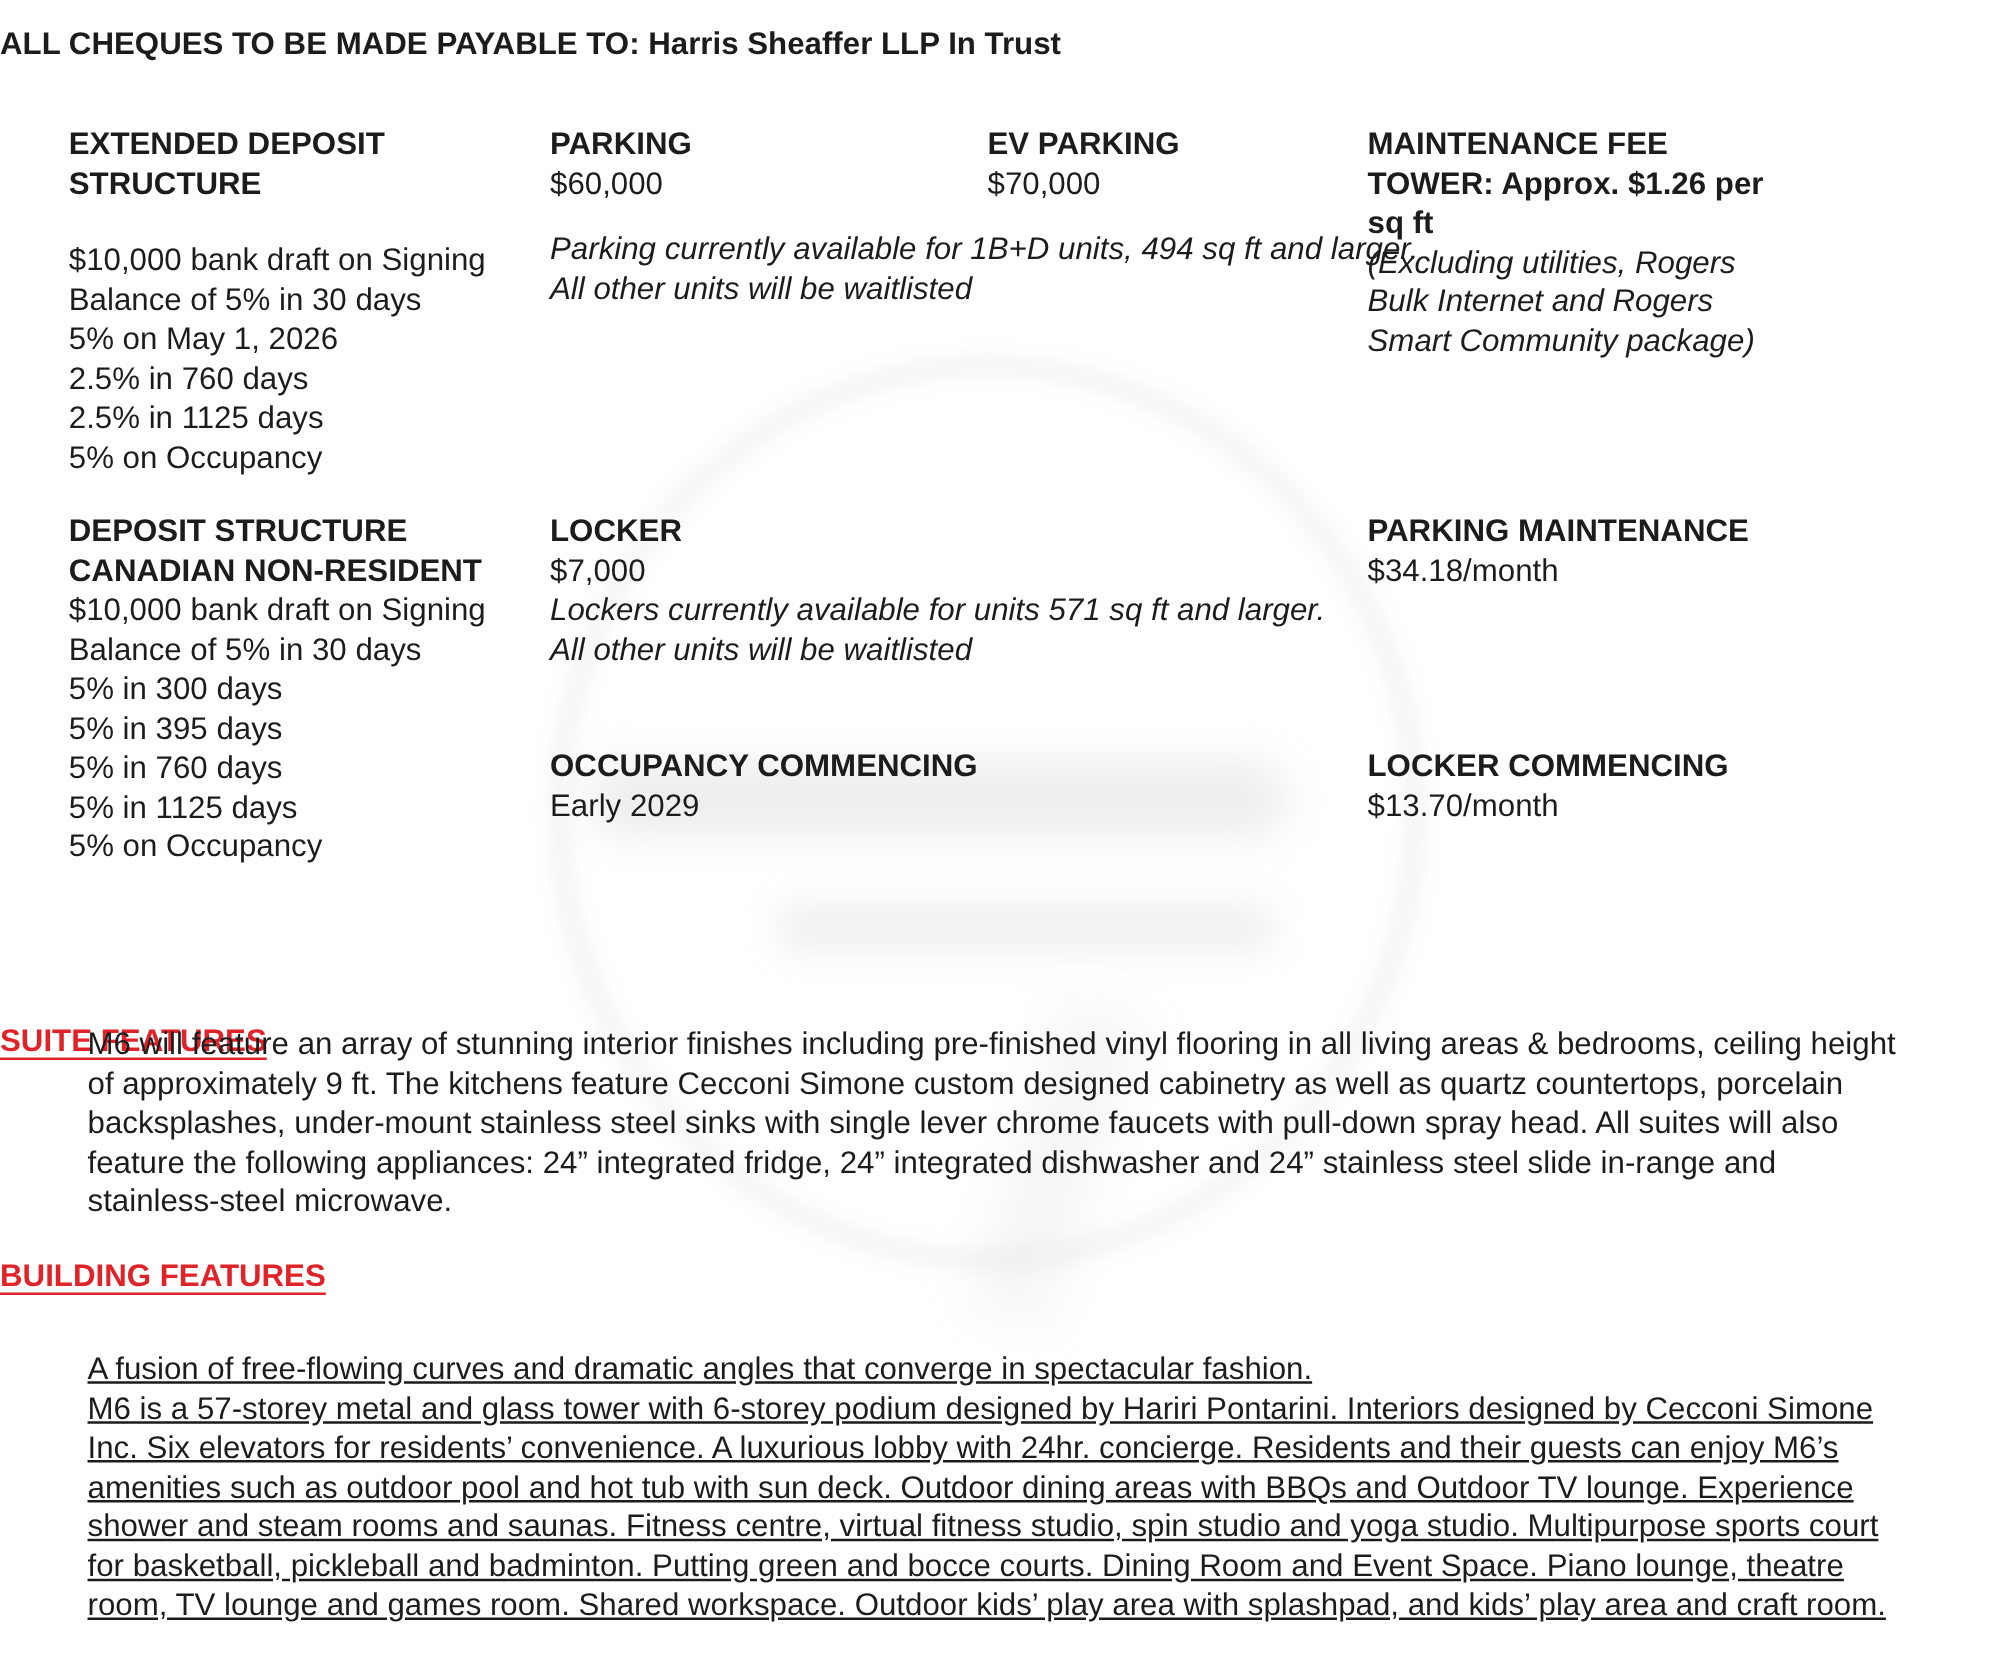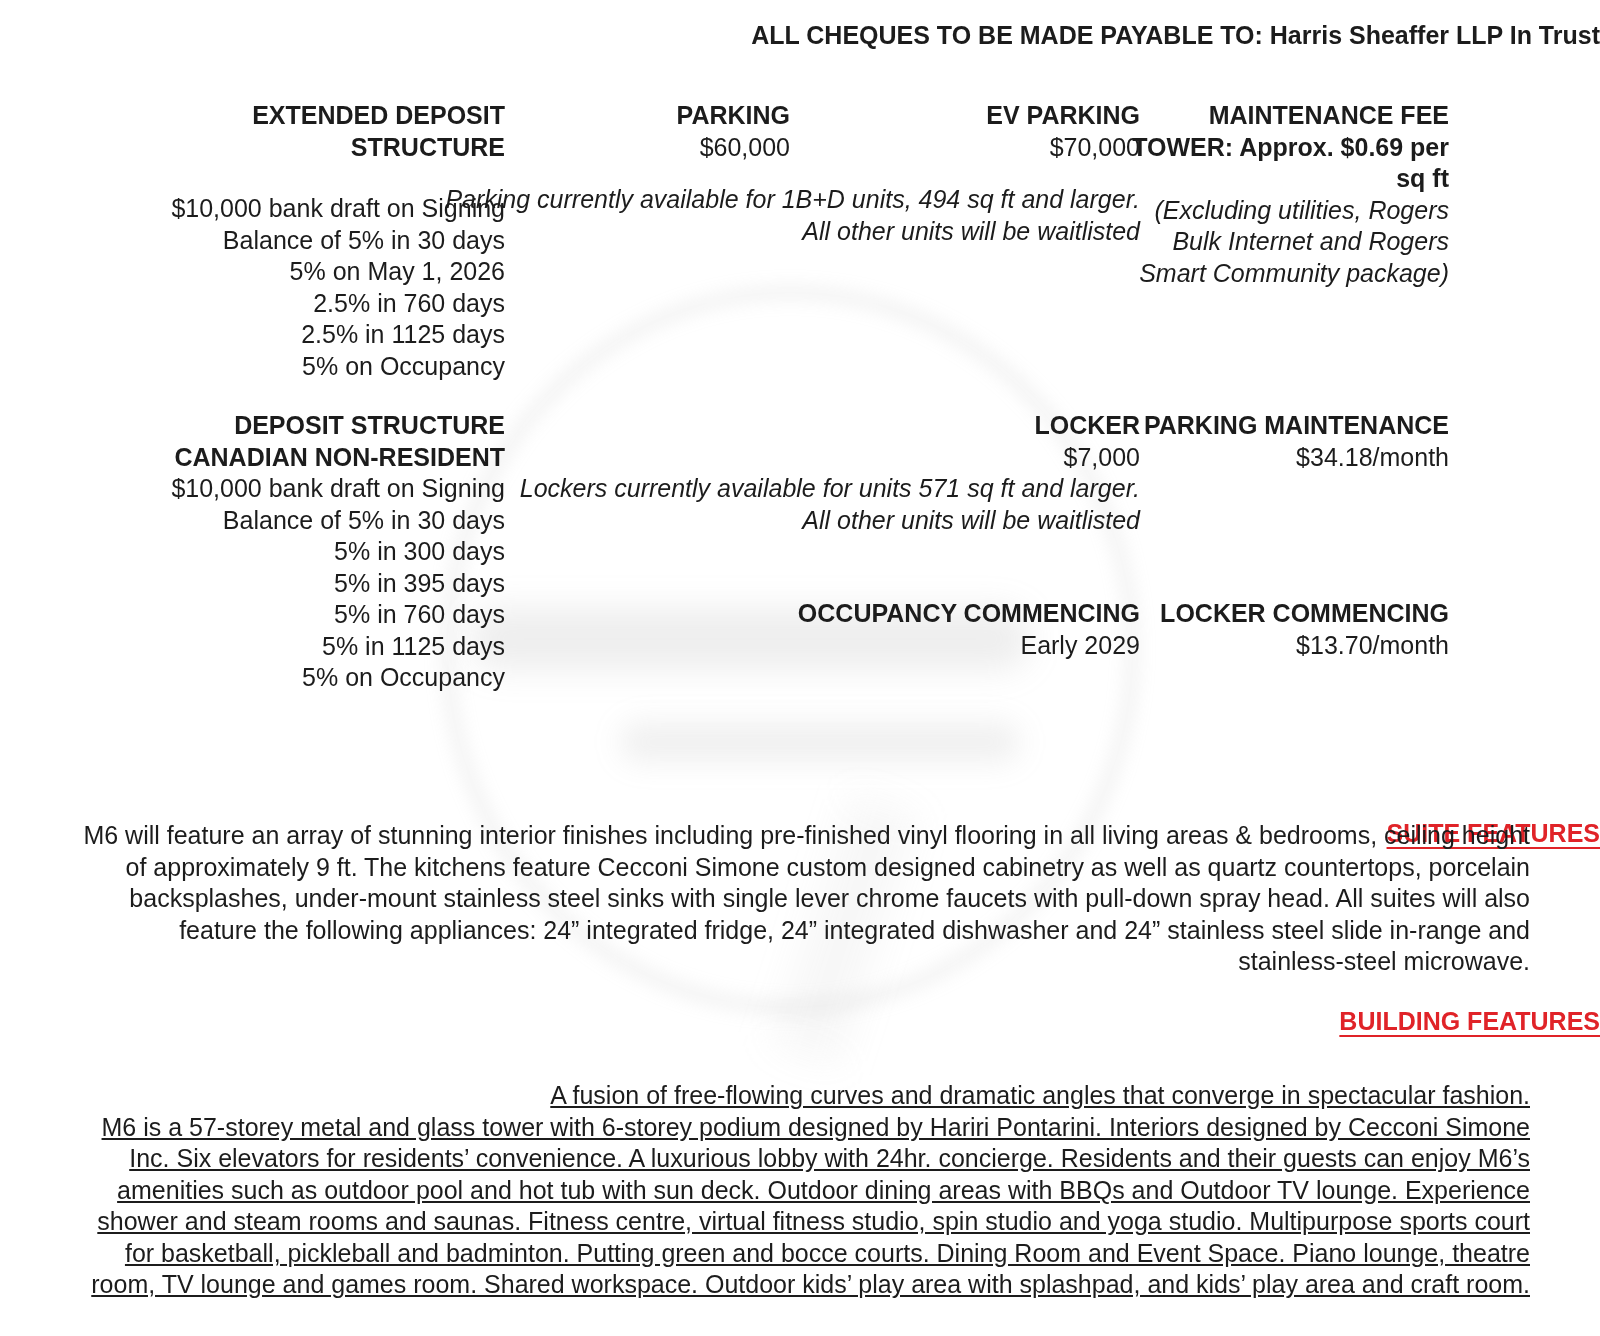--- a/index.html
+++ b/index.html
@@ -28,21 +28,21 @@
     background: rgba(150,150,150,0.14); border-radius: 20px; filter: blur(14px);
   }
   .wm-streak {
     position: absolute; left: 810px; top: 800px; width: 70px; height: 260px;
     background: rgba(180,180,180,0.10); filter: blur(18px); transform: rotate(18deg);
   }
 
   .txt { font-size: 25px; line-height: 31.5px; }
   .b { font-weight: 700; }
   .i { font-style: italic; }
-  .ctr { text-align: right; }
+  .ctr { text-align: left; }
   .abs { position: absolute; }
 
   .title { left: 0; top: 20px; width: 1600px; }
 
   .col-left  { left: 55px;  width: 450px; }
   .col-mid   { left: 440px; width: 700px; }
   .col-right { left: 1094px; width: 355px; }
 
   .row1 { top: 100px; }
   .row2 { top: 410px; }
@@ -110,21 +110,21 @@
     </div>
     <div class="i gap34">
       <span class="line">Parking currently available for 1B+D units, 494 sq ft and larger.</span>
       <span class="line">All other units will be waitlisted</span>
     </div>
   </div>
 
   <div class="abs col-right row1 txt ctr">
     <div class="b">
       <span class="line">MAINTENANCE FEE</span>
-      <span class="line">TOWER: Approx. $0.69 per</span>
+      <span class="line">TOWER: Approx. $1.26 per</span>
       <span class="line">sq ft</span>
     </div>
     <div class="i">
       <span class="line">(Excluding utilities, Rogers</span>
       <span class="line">Bulk Internet and Rogers</span>
       <span class="line">Smart Community package)</span>
     </div>
   </div>
 
   <div class="abs col-left row2 txt ctr">

